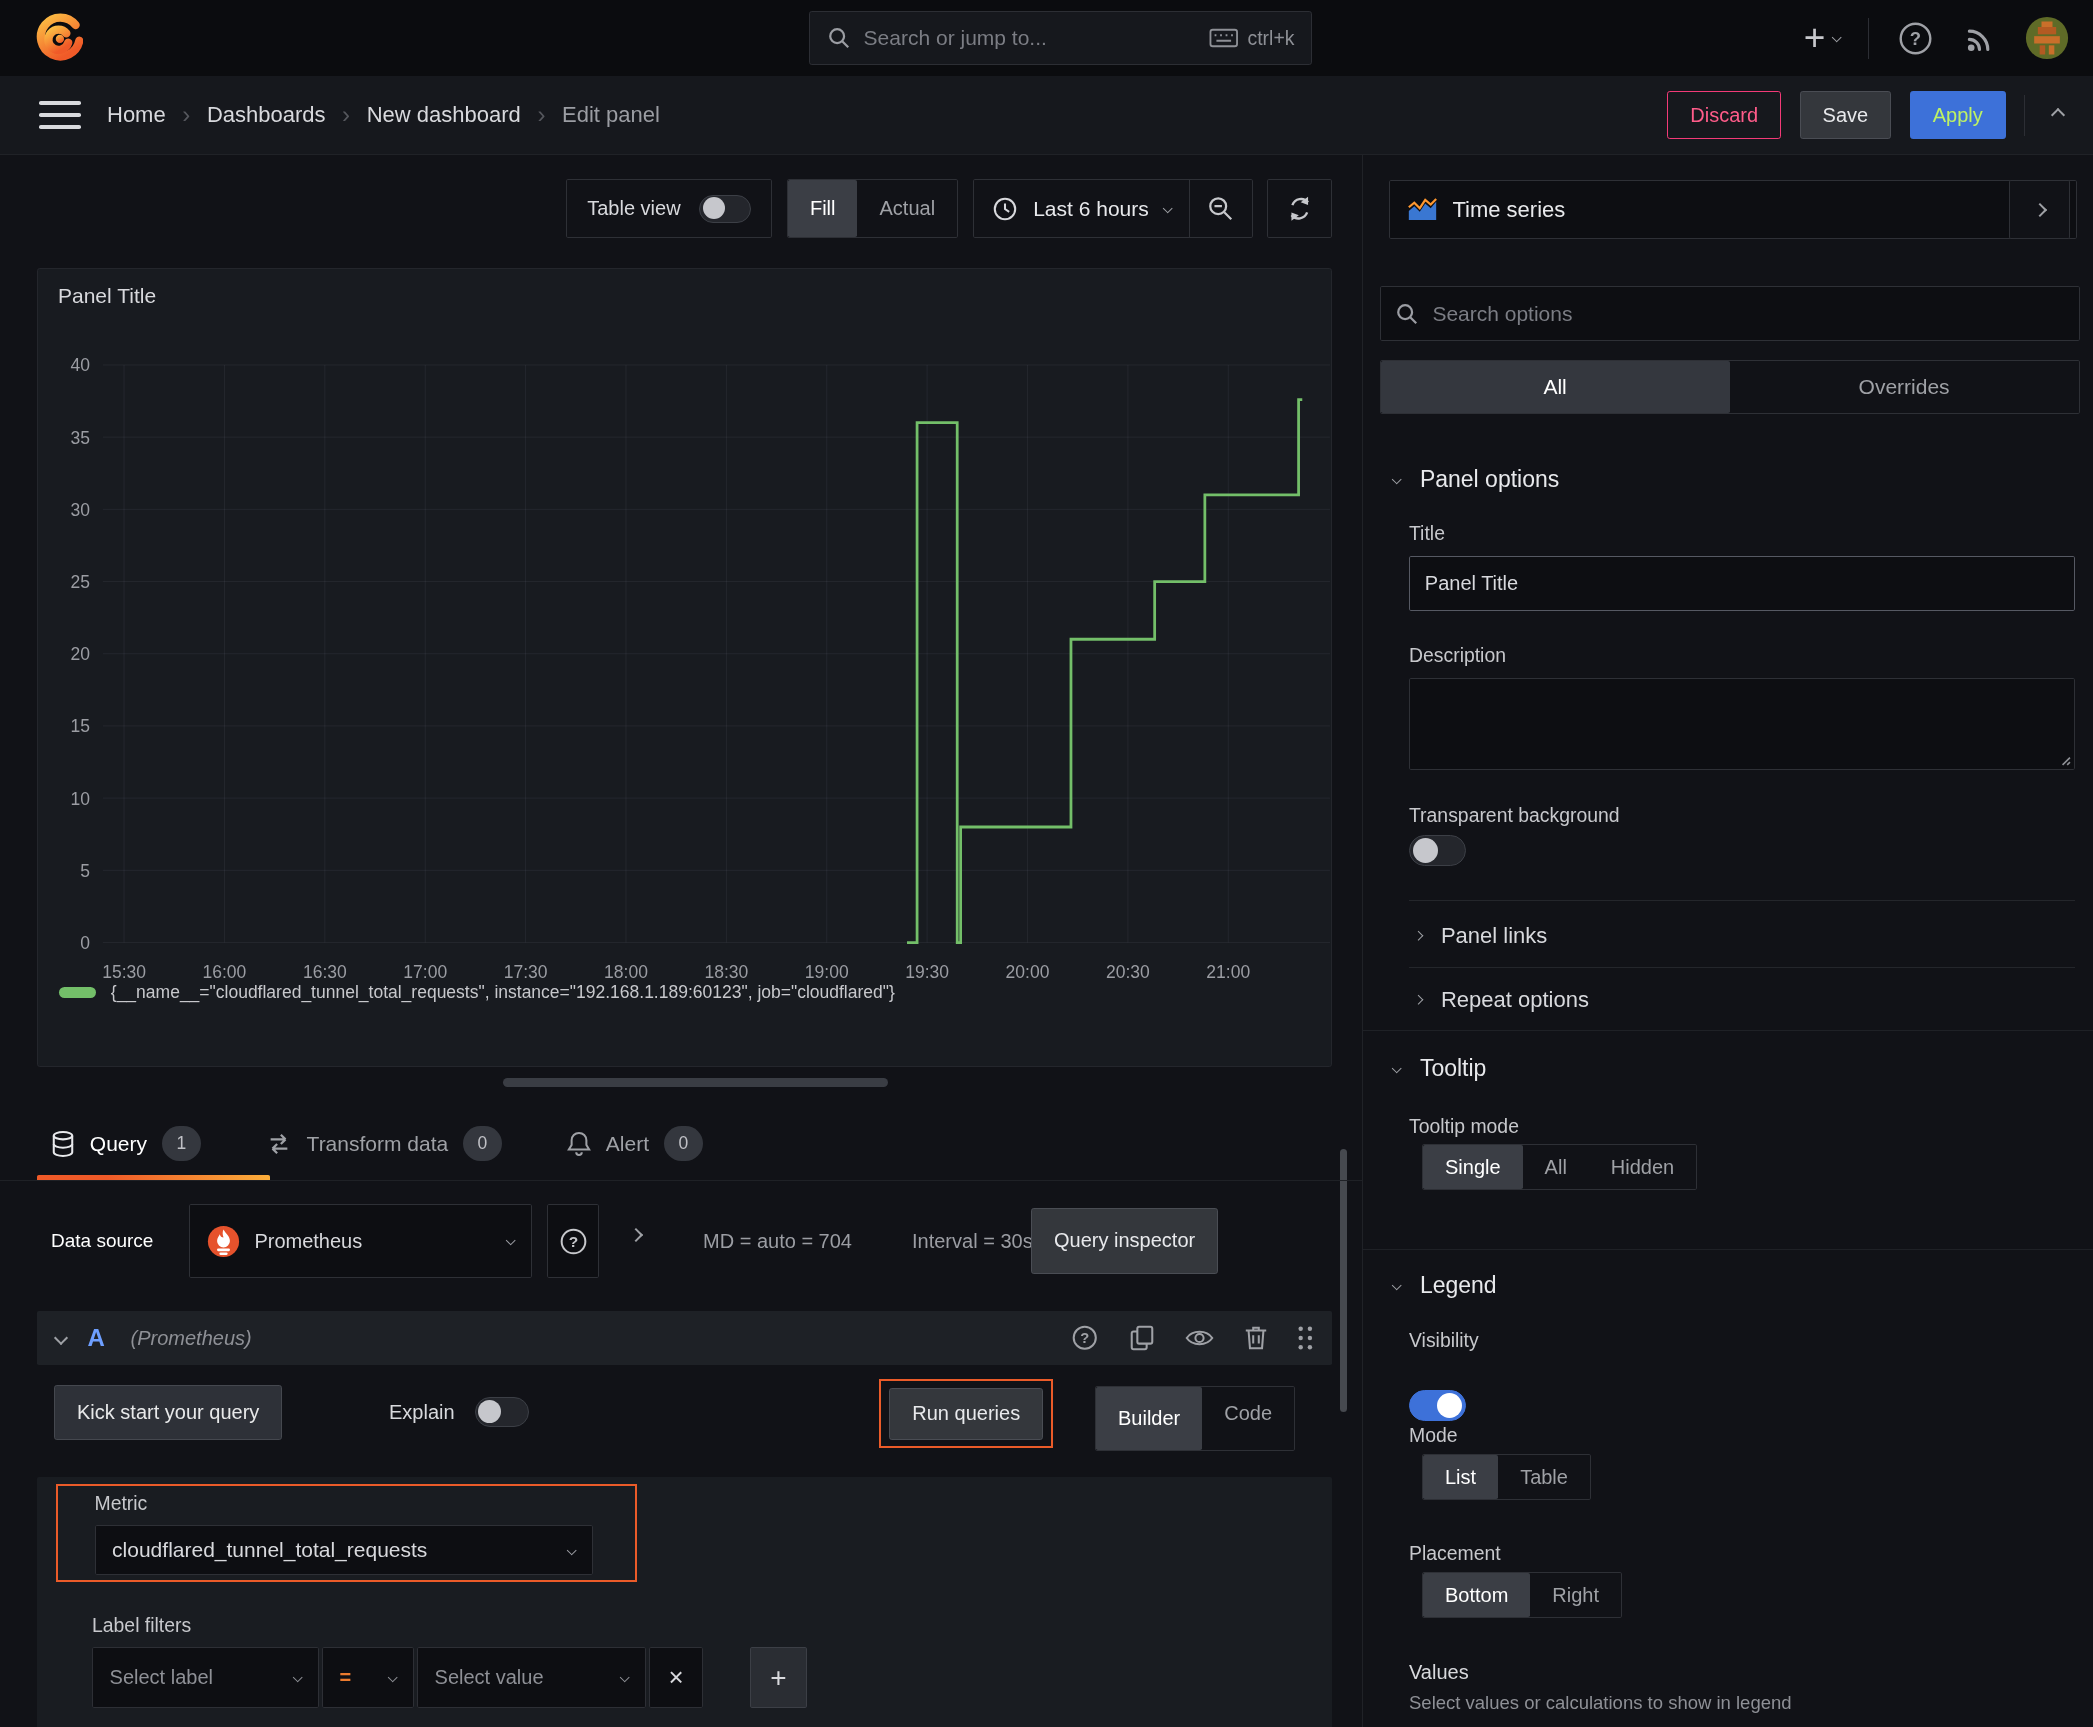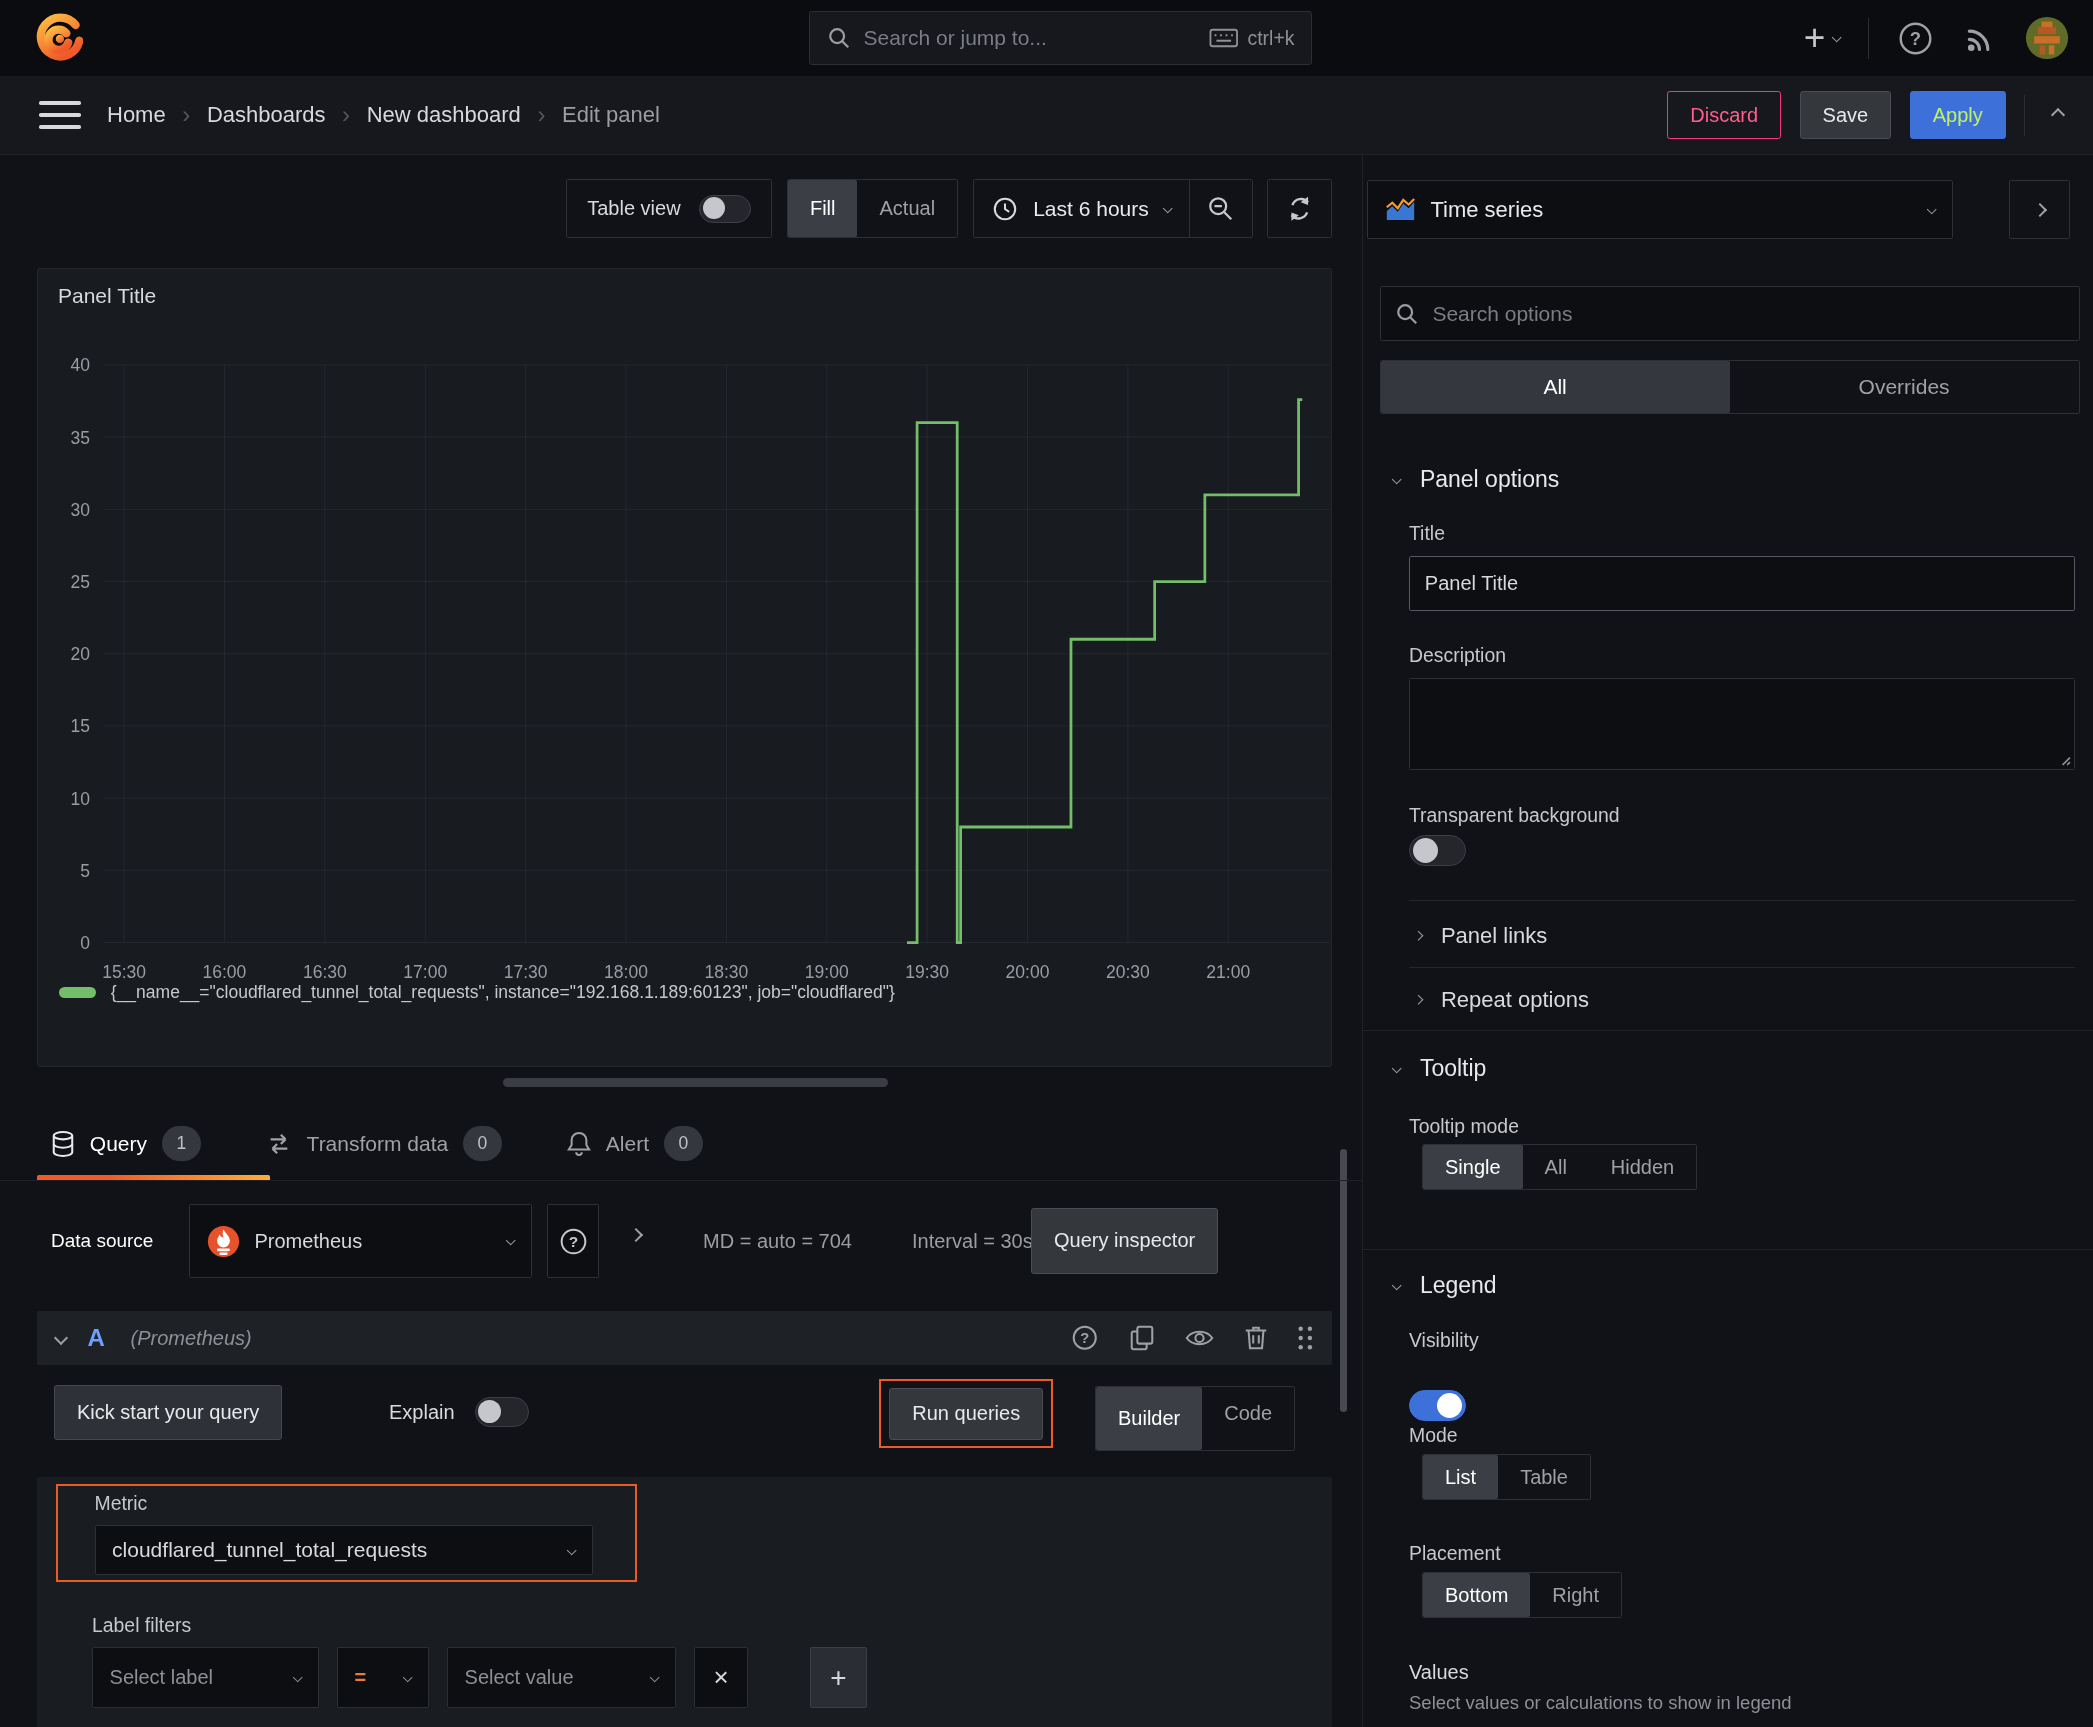--- a/index.html
+++ b/index.html
@@ -98,26 +98,26 @@
   #row2 { position:absolute; left:0; top:1224px; width:1362px; height:70px; }
   #kickstart { position:absolute; left:54px; top:5.5px; height:55px; background:#2e3138; border:0.9px solid #45484f; color:#e8e9ea; }
   #explain-wrap { position:absolute; left:389px; top:5.5px; height:55px; display:flex; align-items:center; gap:20px; }
   #run-box { position:absolute; left:879px; top:0; padding:6.5px 8.3px; display:inline-flex; }
   #builder-code { position:absolute; left:1095px; top:7.4px; }
   #metric-card { position:absolute; left:37px; top:1322px; width:1295px; height:406px; background:#191c21; border-radius:1.8px; }
   #metric-box { position:absolute; left:18.5px; top:7.4px; width:581px; height:98px; padding:5.5px 0 0 37px; }
   #metric-dd { position:absolute; left:37px; top:39px; width:498px; height:50px; font-size:21px; }
   #lf-label { position:absolute; left:55px; top:137px; }
   #lf-row { position:absolute; left:55px; top:170px; height:61px; display:flex; align-items:stretch; }
-  .lf-box { background:#0d0e12; border:0.9px solid #2d2f35; border-radius:1.8px; display:flex; align-items:center; gap:11px; padding:0 16.6px; color:#8e9096; font-size:20px; margin-right:18px; cursor:pointer; }
+  .lf-box { background:#0d0e12; border:0.9px solid #2d2f35; border-radius:1.8px; display:flex; align-items:center; gap:11px; padding:0 16.6px; color:#8e9096; font-size:20px; margin-right:3px; cursor:pointer; }
   #lf-plus { margin-left:44px; width:57px; background:#2a2d33; border:0.9px solid #3c3f46; color:#d8d9dd; font-size:28px; justify-content:center; }
 
   
   #side { position:absolute; left:1362px; top:155px; width:731px; bottom:0; border-left:0.9px solid #202227; background:#111217; }
-  #viz-select { position:absolute; left:4px; top:25px; width:586px; height:59px; font-size:22px; color:#e8e9ec; }
+  #viz-select { position:absolute; left:26px; top:25px; width:688px; height:59px; font-size:22px; color:#e8e9ec; }
   #viz-expand { position:absolute; left:646px; top:25px; width:61px; height:59px; border:0.9px solid #2e3036; border-radius:1.8px; background:#111217; display:flex; align-items:center; justify-content:center; cursor:pointer; }
   #opt-search { position:absolute; left:16.6px; top:131px; width:700px; height:55px; display:flex; align-items:center; gap:13px; padding:0 14.8px; background:#0d0e12; border:0.9px solid #2e3036; border-radius:1.8px; }
   #opt-search input { flex:1; background:transparent; border:none; outline:none; color:#9b9da3; font-size:21px; font-family:inherit; }
   #opt-search input::placeholder { color:#7b7d84; }
   #opt-tabs { position:absolute; left:16.6px; top:205px; width:700px; height:54px; border:0.9px solid #2e3036; border-radius:1.8px; display:flex; overflow:hidden; }
   .opt-tab { flex:1; display:flex; align-items:center; justify-content:center; font-size:21px; color:#9fa1a6; cursor:pointer; }
   .opt-tab.on { background:#34373e; color:#fff; border-radius:1.8px; }
   .sec-header { display:flex; align-items:center; gap:20px; color:#e8e9ec; font-size:23px; font-weight:500; cursor:pointer; }
   .sub-row { display:flex; align-items:center; gap:18.5px; color:#d8d9dd; font-size:22px; cursor:pointer; }
   .divider { height:0.9px; background:#24262b; }

